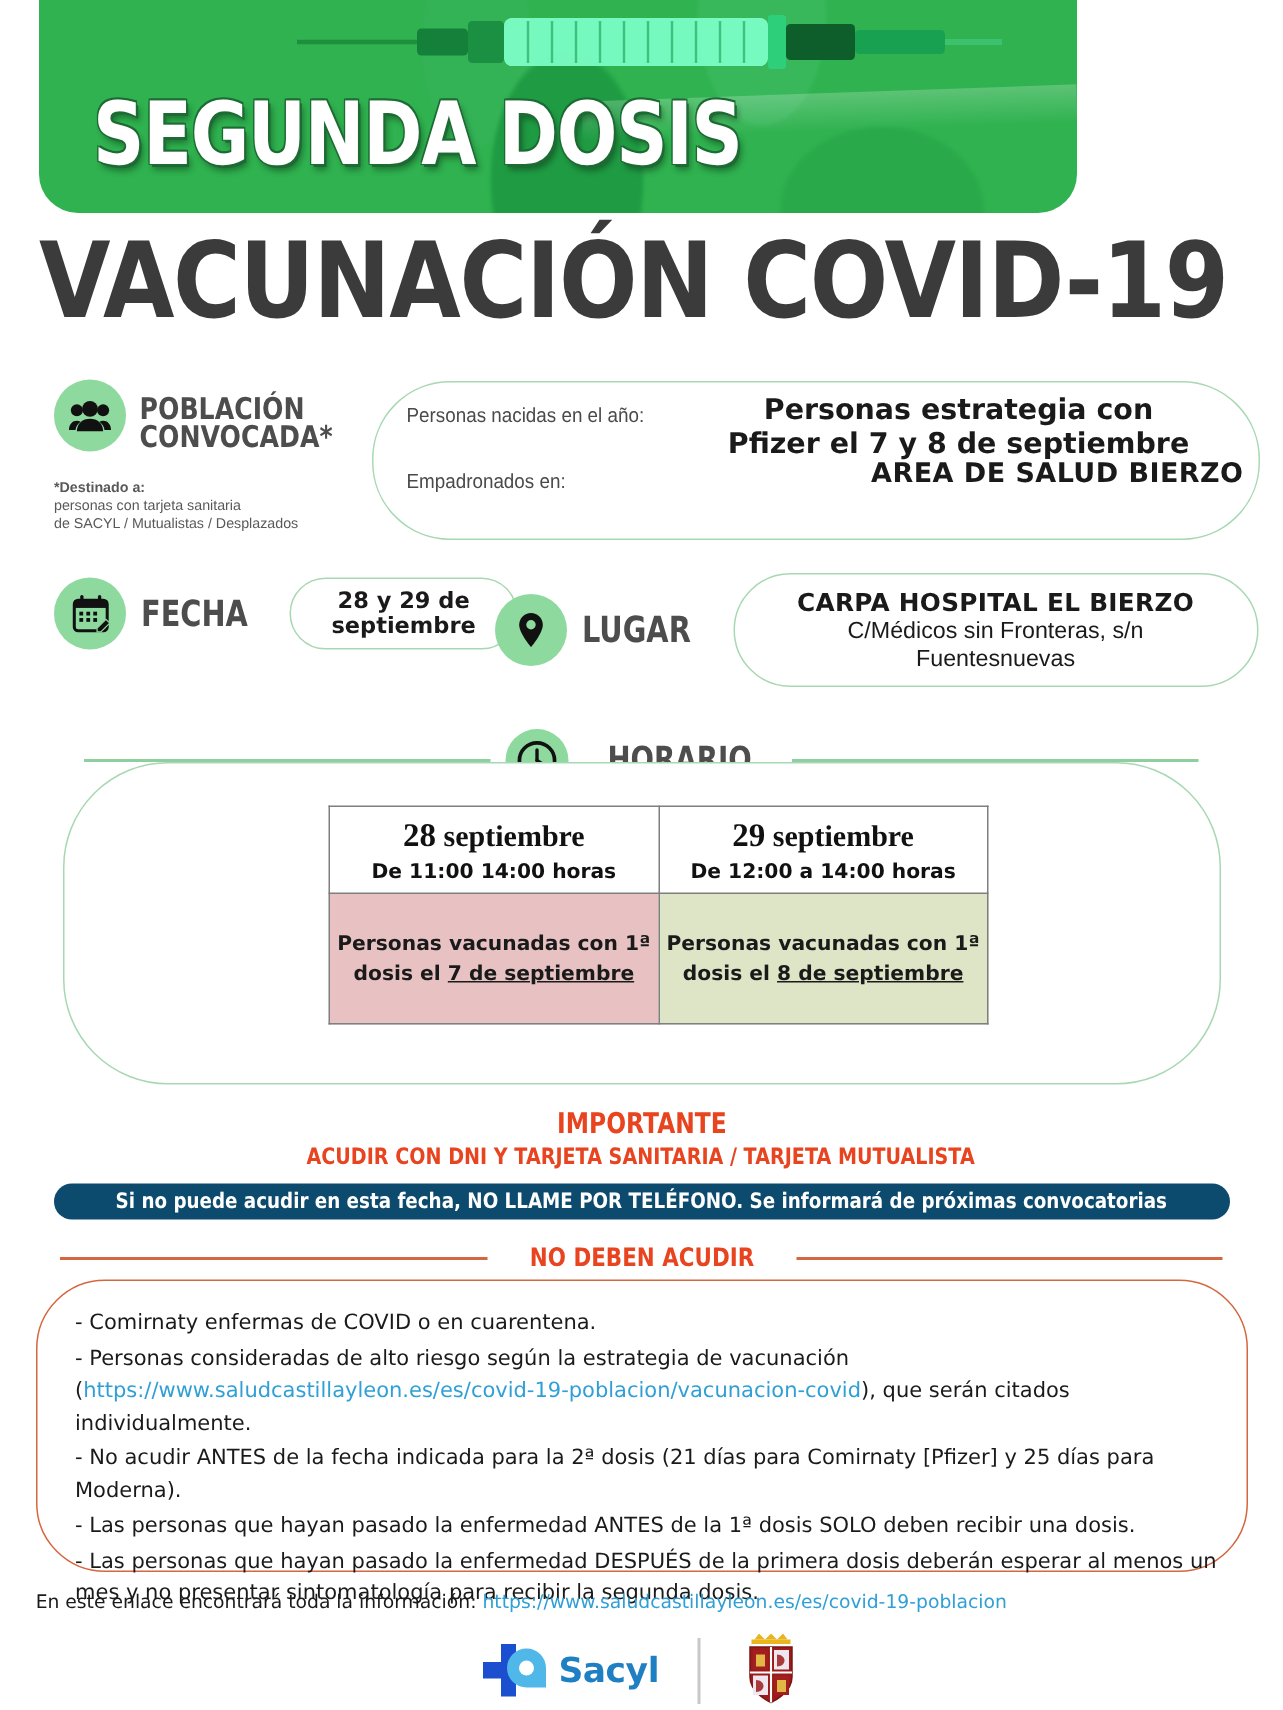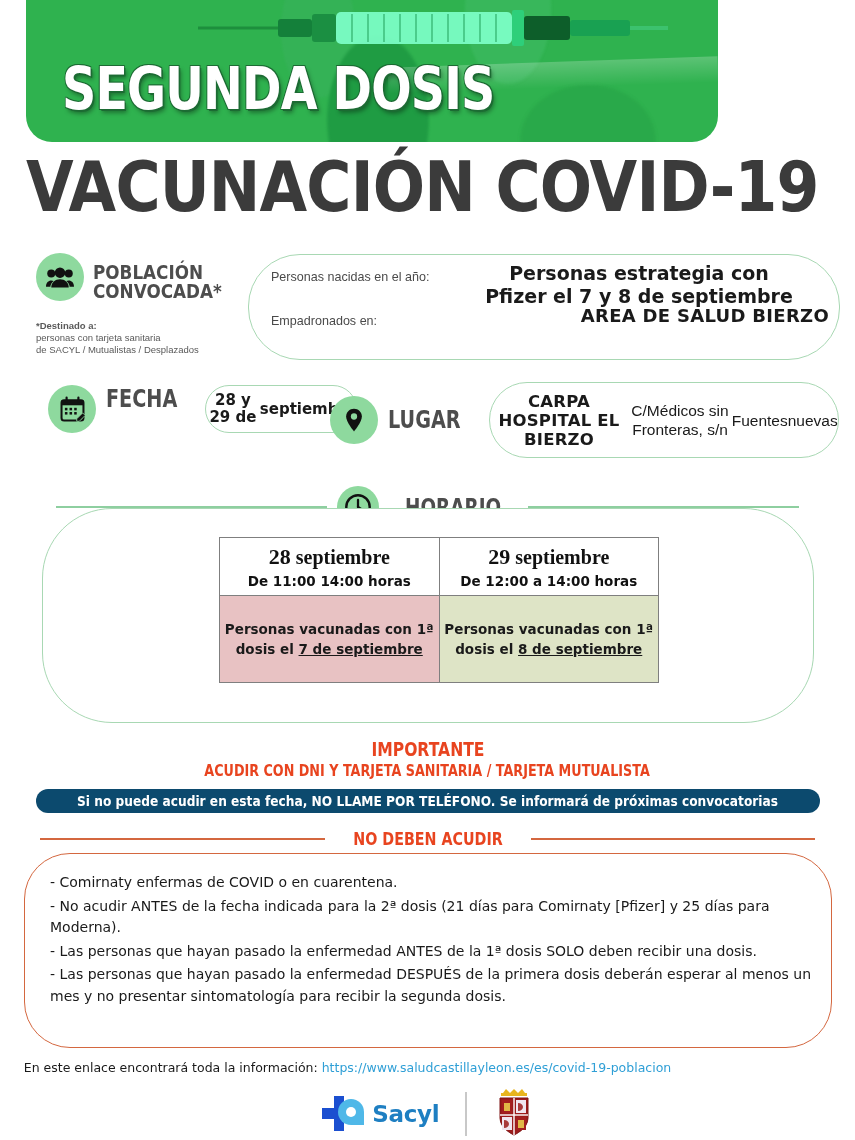--- a/index.html
+++ b/index.html
@@ -85,34 +85,34 @@
   .pob-val{
     font-family:"DejaVu Sans", sans-serif;font-weight:bold;
     font-size:19px;color:#1a1a1a;text-align:center;line-height:23px;
   }
   .pob-val2{
     font-family:"DejaVu Sans", sans-serif;font-weight:bold;
     font-size:18px;color:#1a1a1a;letter-spacing:.3px;
   }
 
   
-  .fecha-wrap{position:absolute;left:48px;top:385px;display:flex;align-items:flex-start;gap:10px;}
+  .fecha-wrap{position:absolute;left:36px;top:385px;display:flex;align-items:center;gap:10px;}
   .fecha-ic{width:48px;height:48px;}
   .word{
     font-family:"DejaVu Sans", sans-serif;font-weight:bold;font-size:24px;
     color:#4d4d4d;transform:scaleX(.8);transform-origin:left center;white-space:nowrap;
   }
-  .fecha-pill{width:150px;height:46px;}
+  .fecha-pill{width:150px;height:46px;flex-direction:column;}
   .fecha-pill span{
     font-family:"DejaVu Sans", sans-serif;font-weight:bold;font-size:15px;
     line-height:17px;color:#1a1a1a;
   }
   .lugar-wrap{position:absolute;left:330px;top:382px;display:flex;align-items:center;gap:10px;}
   .lugar-ic{width:48px;height:48px;}
-  .lugar-pill{width:348px;height:74px;flex-direction:row;border-radius:40px;}
+  .lugar-pill{width:348px;height:74px;flex-direction:column;border-radius:40px;}
   .lugar-t1{font-family:"DejaVu Sans", sans-serif;font-weight:bold;font-size:16.5px;color:#1a1a1a;letter-spacing:.2px;}
   .lugar-t2{font-size:15.5px;color:#1a1a1a;line-height:19px;font-family:"Liberation Sans", sans-serif;}
 
   
   .horario-head{position:absolute;left:0;top:483px;width:855px;height:48px;display:flex;align-items:center;justify-content:center;gap:10px;}
   .hr-line{height:1.6px;background:#8ecfa0;flex:1;}
   .hr-line.l{margin-left:56px;}
   .hr-line.r{margin-right:56px;}
   .hor-ic{width:42px;height:42px;}
   .hor-label{
@@ -377,20 +377,21 @@
   </div>
 
   <div class="nda-head">
     <div class="nda-line l"></div>
     <div class="nda-label">NO DEBEN ACUDIR</div>
     <div class="nda-line r"></div>
   </div>
   <div class="nda-box"></div>
   <div class="nda-list">
     <div class="nda-item">- Comirnaty enfermas de COVID o en cuarentena.</div>
+    <div class="nda-item"><span>- Personas consideradas de alto riesgo según la estrategia de vacunación (</span><span class="lnk">https://www.saludcastillayleon.es/es/covid-19-poblacion/vacunacion-covid</span><span>), que serán citados individualmente.</span></div>
     <div class="nda-item">- No acudir ANTES de la fecha indicada para la 2ª dosis (21 días para Comirnaty [Pfizer] y 25 días para Moderna).</div>
     <div class="nda-item">- Las personas que hayan pasado la enfermedad ANTES  de la 1ª dosis SOLO deben recibir una dosis.</div>
     <div class="nda-item">- Las personas que hayan pasado la enfermedad DESPUÉS de la primera dosis deberán esperar al menos un mes y no presentar sintomatología para recibir la segunda dosis.</div>
   </div>
 
   <div class="footlink">
     <span>En este enlace encontrará toda la información: </span><span class="lnk">https://www.saludcastillayleon.es/es/covid-19-poblacion</span>
   </div>
 
   <div class="logos">

